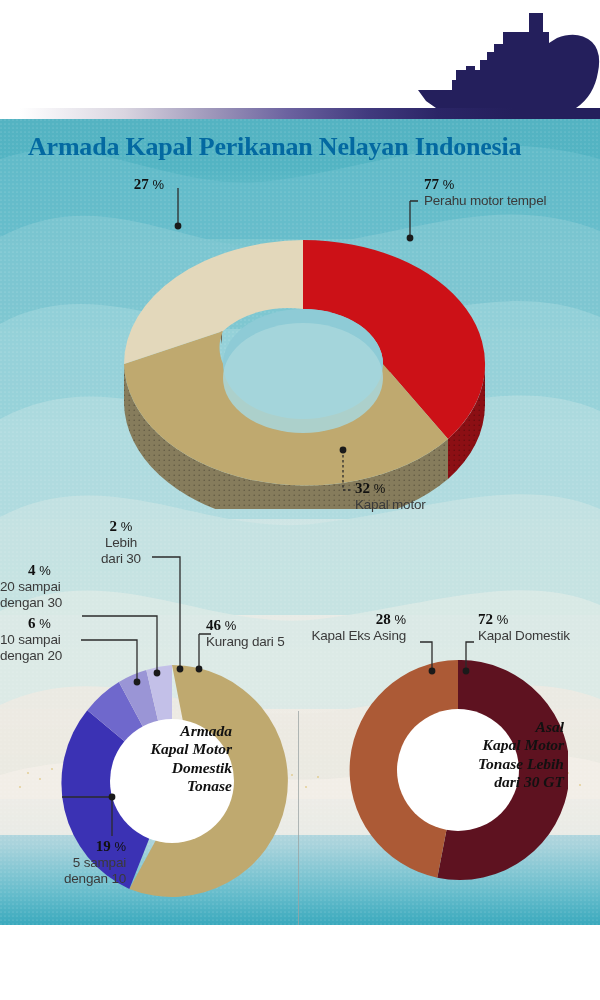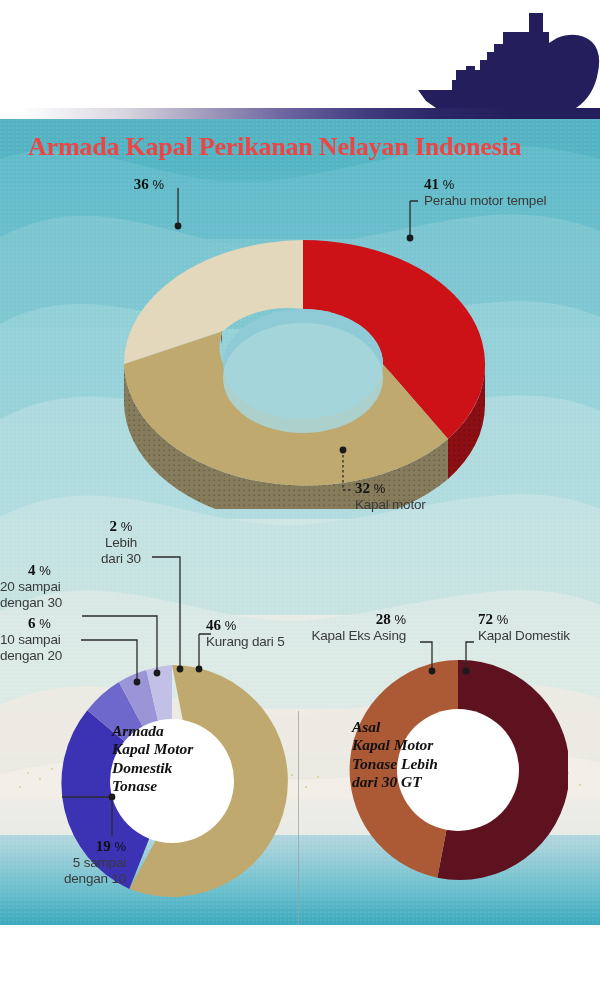--- a/index.html
+++ b/index.html
@@ -16,36 +16,36 @@
   .topband { position:absolute; left:0; top:0; width:600px; height:119px; background:#ffffff; overflow:hidden; }
   .ship { position:absolute; left:418px; top:4px; width:182px; height:112px; }
   .gradbar { position:absolute; left:20px; top:108px; width:580px; height:13px;
      background:linear-gradient(to right,#ffffff 0%, #d9d5e0 18%, #9e97ba 33%, #6c63a0 46%, #413a7e 60%, #2b2566 72%, #241f5c 85%, #241f5c 100%); }
 
   
   .panel { position:absolute; left:0; top:119px; width:600px; height:806px; overflow:hidden;
      background:linear-gradient(to bottom,#54b3c2 0%,#53b4c3 6%,#6cc0cb 12%,#8dcdd5 22%,#a8d7dc 32%,#bfe0e2 42%,#d2e6e5 52%,#e8ebe6 62%,#f2efe8 70%,#ece9e2 76%,#d8e2e2 82%,#a9d3dc 90%,#67bdcc 96%,#3aa9bd 100%); }
   .panel svg.waves { position:absolute; left:0; top:0; width:600px; height:806px; }
   .title { position:absolute; left:28px; top:132px; font-family:"Liberation Serif", serif;
-     font-weight:bold; font-size:26px; color:#ef4444; letter-spacing:-0.2px; }
+     font-weight:bold; font-size:26px; color:#0369a1; letter-spacing:-0.2px; }
 
   
   .footer { position:absolute; left:0; top:925px; width:600px; height:75px; background:#ffffff; }
 
   
   .lbl { position:absolute; color:#2b2b2b; }
   .lbl .pct { font-family:"Liberation Serif", serif; font-weight:bold; font-size:15px; color:#111; display:block; }
   .lbl .pct span.sym { font-family:"Liberation Sans",sans-serif; font-weight:normal; font-size:13px; }
   .lbl .nm { font-size:13.5px; color:#3a3a3a; display:block; line-height:1.22; letter-spacing:-0.2px;}
 
   
   svg.leaders { position:absolute; left:0; top:0; width:600px; height:1000px; pointer-events:none; }
 
   
-  .dcap { position:absolute; text-align:left; font-family:"Liberation Serif", serif;
+  .dcap { position:absolute; text-align:right; font-family:"Liberation Serif", serif;
      font-weight:bold; font-style:italic; font-size:15.5px; color:#111; line-height:1.18; }
   .divider { position:absolute; left:298px; top:592px; width:1px; height:333px; background:#9aa3a3; opacity:.75; }
 </style>
 </head>
 <body>
 
 <div id="root">
 
   <div class="topband">
     <svg class="ship" viewBox="0 0 182 112">
@@ -198,25 +198,25 @@
       <circle cx="112" cy="797" r="3.4"></circle>
       <circle cx="137" cy="682" r="3.4"></circle>
       <circle cx="157" cy="673" r="3.4"></circle>
       <circle cx="180" cy="669" r="3.4"></circle>
       <circle cx="432" cy="671" r="3.4"></circle>
       <circle cx="466" cy="671" r="3.4"></circle>
     </g>
   </svg>
 
   <div class="lbl" style="left:26px;top:176px;width:160px;text-align:left">
-    <span class="pct" style="text-align:right;display:block;padding-right:22px"><span>36</span> <span class="sym">%</span></span>
+    <span class="pct" style="text-align:right;display:block;padding-right:22px"><span>27</span> <span class="sym">%</span></span>
   </div>
 
   <div class="lbl" style="left:424px;top:176px;width:170px;text-align:left">
-    <span class="pct"><span>41</span> <span class="sym">%</span></span>
+    <span class="pct"><span>77</span> <span class="sym">%</span></span>
     <span class="nm">Perahu motor tempel</span>
   </div>
 
   <div class="lbl" style="left:355px;top:480px;width:160px;text-align:left">
     <span class="pct"><span>32</span> <span class="sym">%</span></span>
     <span class="nm">Kapal motor</span>
   </div>
 
   <div class="lbl" style="left:206px;top:617px;width:120px;text-align:left">
     <span class="pct"><span>46</span> <span class="sym">%</span></span>

